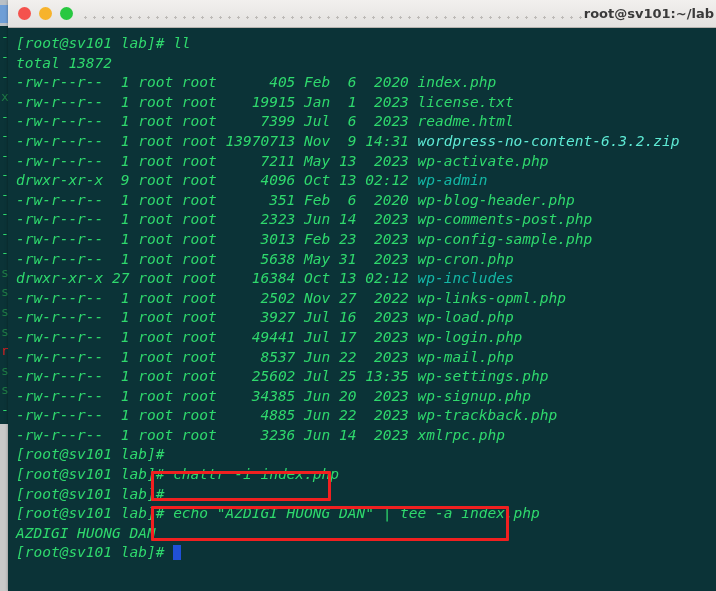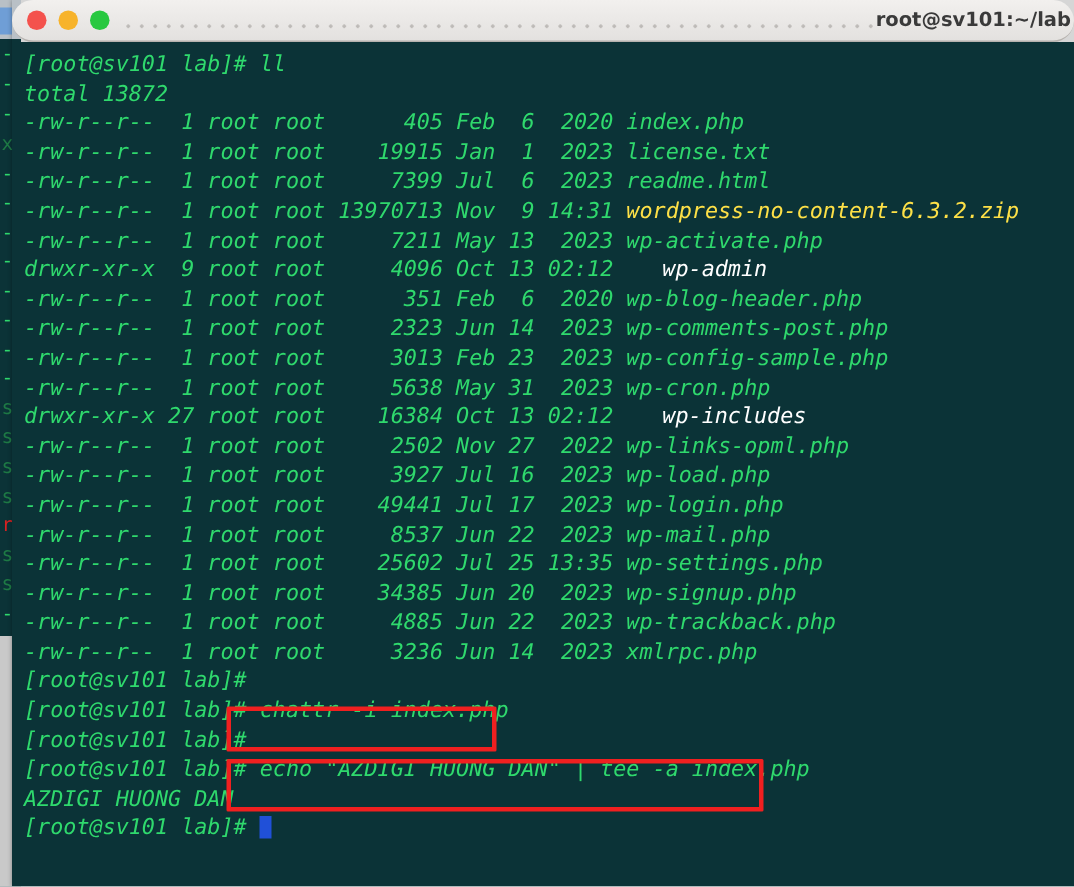--- a/index.html
+++ b/index.html
@@ -71,21 +71,20 @@
     box-shadow: 0 0 3px rgba(0,0,0,0.35);
   }
   .titlebar {
     position: relative;
     height: 27px;
     background: linear-gradient(#f2f0ee, #e3e1df);
     border-bottom: 1px solid #b6b2ae;
     display: flex;
     align-items: center;
     flex: 0 0 auto;
-    border-radius: 14px;
   }
   .traffic {
     display: flex;
     align-items: center;
     gap: 8px;
     padding-left: 10px;
   }
   .dot {
     width: 13px; height: 13px;
     border-radius: 50%;
@@ -122,22 +121,22 @@
   .term-lines {
     font-family: "DejaVu Sans Mono", monospace;
     font-size: 14.5px;
     line-height: 19.6px;
     white-space: pre;
     color: #2fd96d;
     font-style: italic;
   }
   .line { height: 19.6px; }
   .g  { color: #2fd96d; }
-  .r  { color: #fde047; margin-top: 40px; }
-  .b  { color: #ffffff; margin-left: 24px; }
+  .r  { color: #5eead4; margin-top: 40px; }
+  .b  { color: #14b8a6; }
 
   .cursor {
     display: inline-block;
     width: 8px;
     height: 15px;
     background: #2050d8;
     vertical-align: -3px;
   }
 
   

